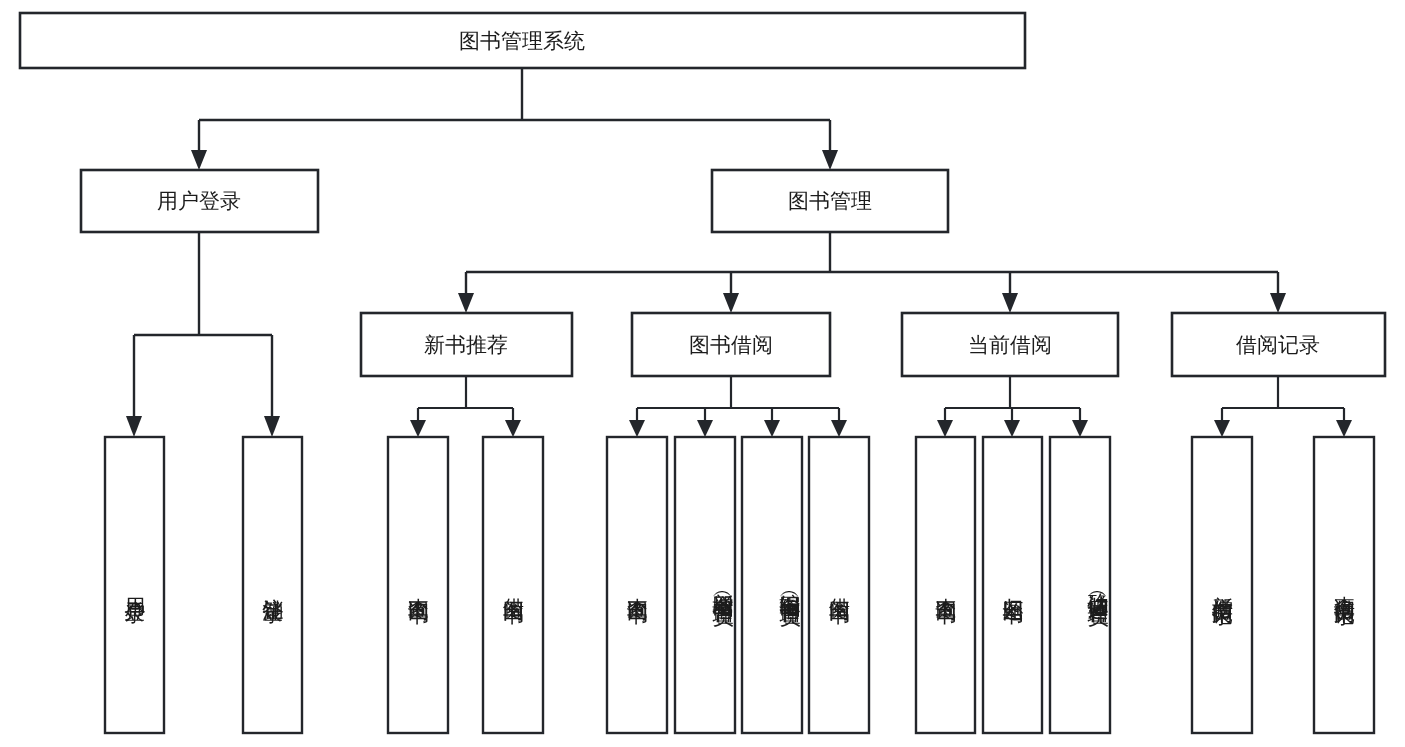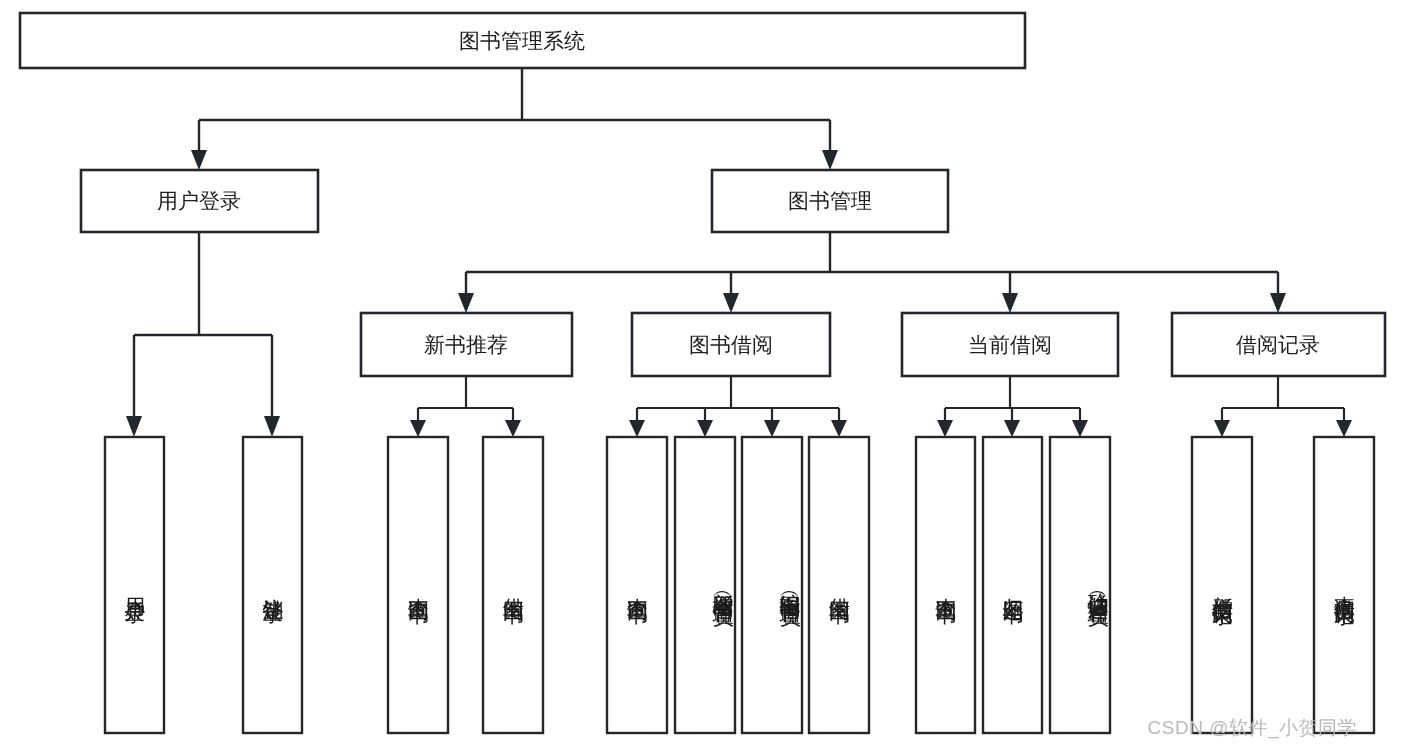--- a/index.html
+++ b/index.html
@@ -209,14 +209,13 @@
   <div class="leaf-label" style="left:607px;  top:437px; width:60px; height:296px;">查询图书</div>
   <div class="leaf-label" style="left:675px;  top:440px; width:60px; height:290px; align-items:flex-start;">新增图书（管理员）</div>
   <div class="leaf-label" style="left:742px;  top:440px; width:60px; height:290px; align-items:flex-start;">编辑图书（管理员）</div>
   <div class="leaf-label" style="left:809px;  top:437px; width:60px; height:296px;">借阅图书</div>
   <div class="leaf-label" style="left:916px;  top:437px; width:59px; height:296px;">查询图书</div>
   <div class="leaf-label" style="left:983px;  top:437px; width:59px; height:296px;">归还图书</div>
   <div class="leaf-label" style="left:1050px; top:440px; width:60px; height:290px; align-items:flex-start;">确认归还（管理员）</div>
   <div class="leaf-label" style="left:1192px; top:437px; width:60px; height:296px;">新增借阅记录</div>
   <div class="leaf-label" style="left:1314px; top:437px; width:60px; height:296px;">查询借阅记录</div>
 
-  <div class="watermark">CSDN @软件_小贺同学</div>
 </div>
 
 </body></html>

